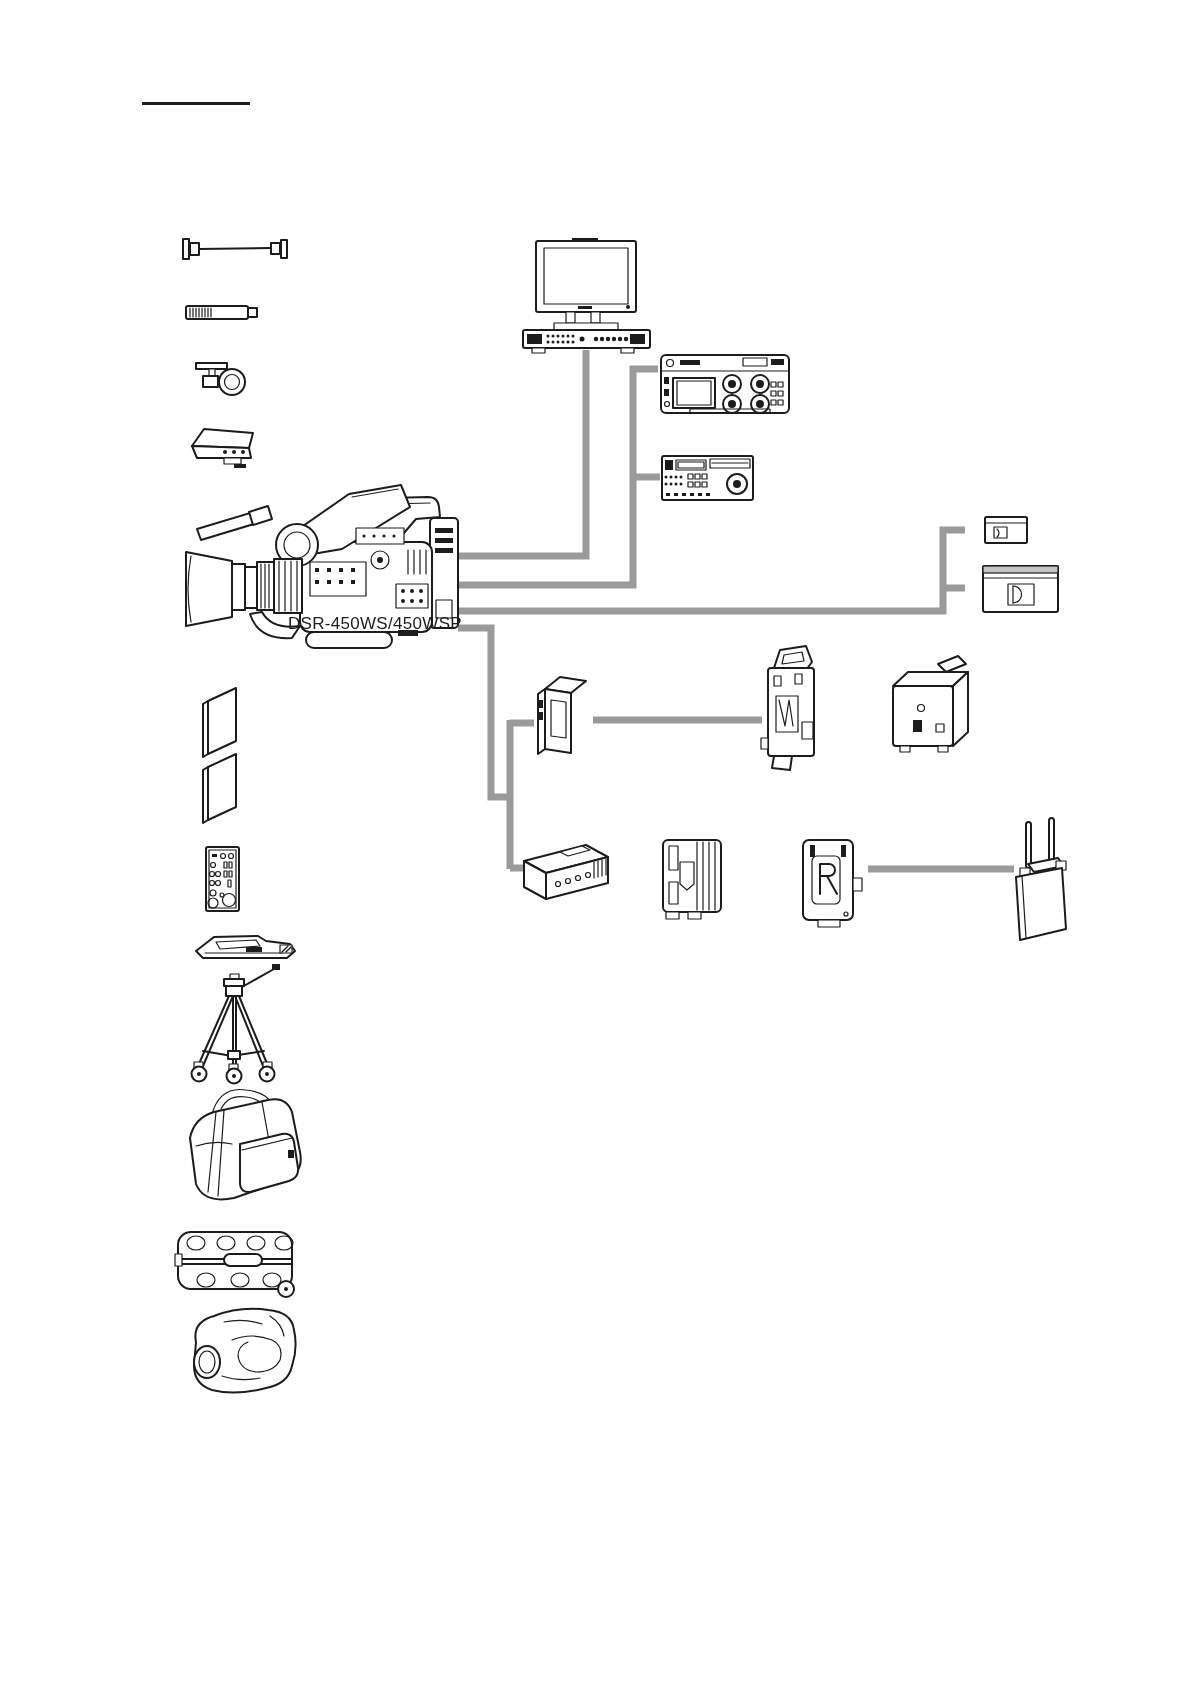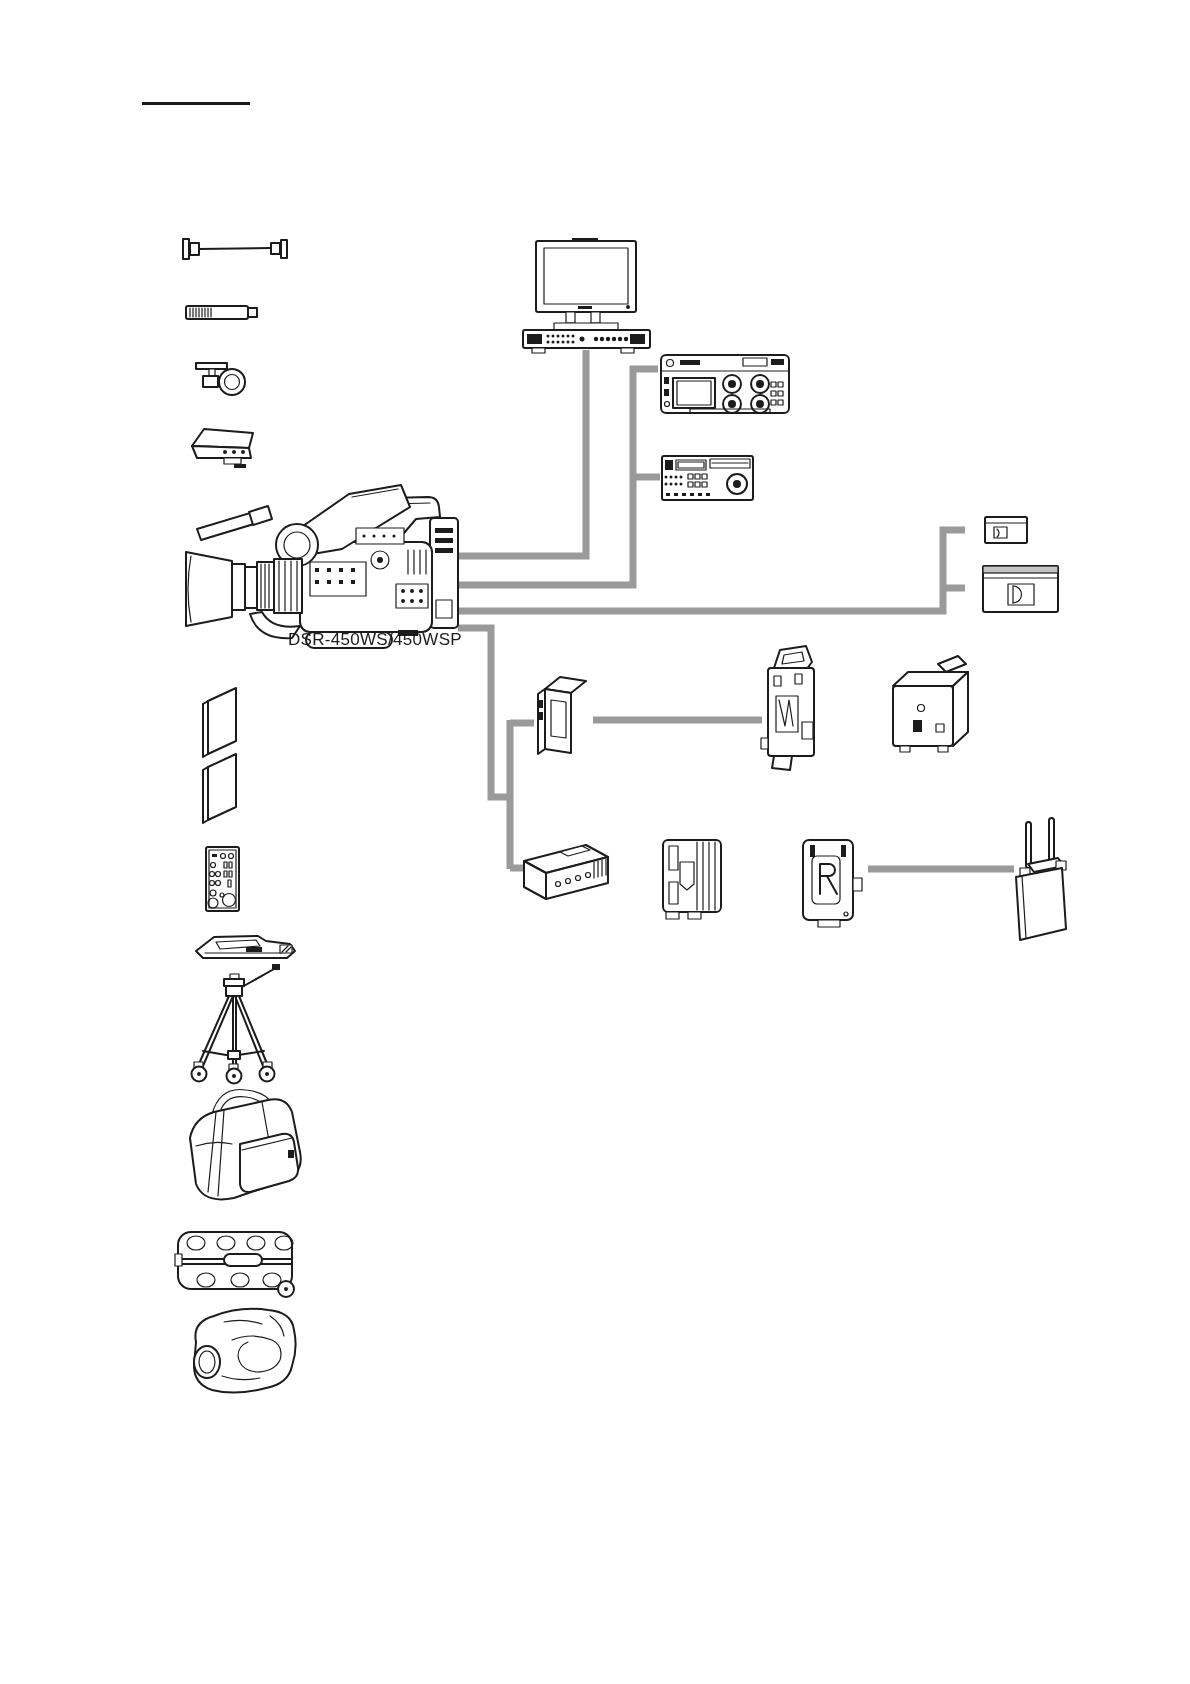--- a/index.html
+++ b/index.html
@@ -9,21 +9,21 @@
     background:var(--bg,#fff);
     font-family:"Liberation Sans", sans-serif;
     overflow:hidden;
   }
   .heading-underline{
     position:absolute;left:142px;top:102px;width:108px;height:0;
     border-top:3px solid var(--ink,#1c1c1c);
   }
   svg.diagram{position:absolute;left:0;top:0;}
   .camera-label{
-    position:absolute;left:288px;top:630px;
+    position:absolute;left:288px;top:614px;
     font-size:17px;letter-spacing:.3px;color:var(--ink,#1c1c1c);
     white-space:nowrap;
   }
   
   .ln{fill:none;stroke:var(--ink,#1c1c1c);stroke-width:2;stroke-linejoin:round;stroke-linecap:round;}
   .fw{fill:#fff;stroke:var(--ink,#1c1c1c);stroke-width:2;stroke-linejoin:round;}
   .thin{stroke-width:1.2;}
   .fd{fill:var(--ink,#1c1c1c);stroke:none;}
   .conn{fill:none;stroke:var(--conn,#9a9a9a);stroke-width:7;stroke-linejoin:miter;stroke-linecap:butt;}
 </style>

